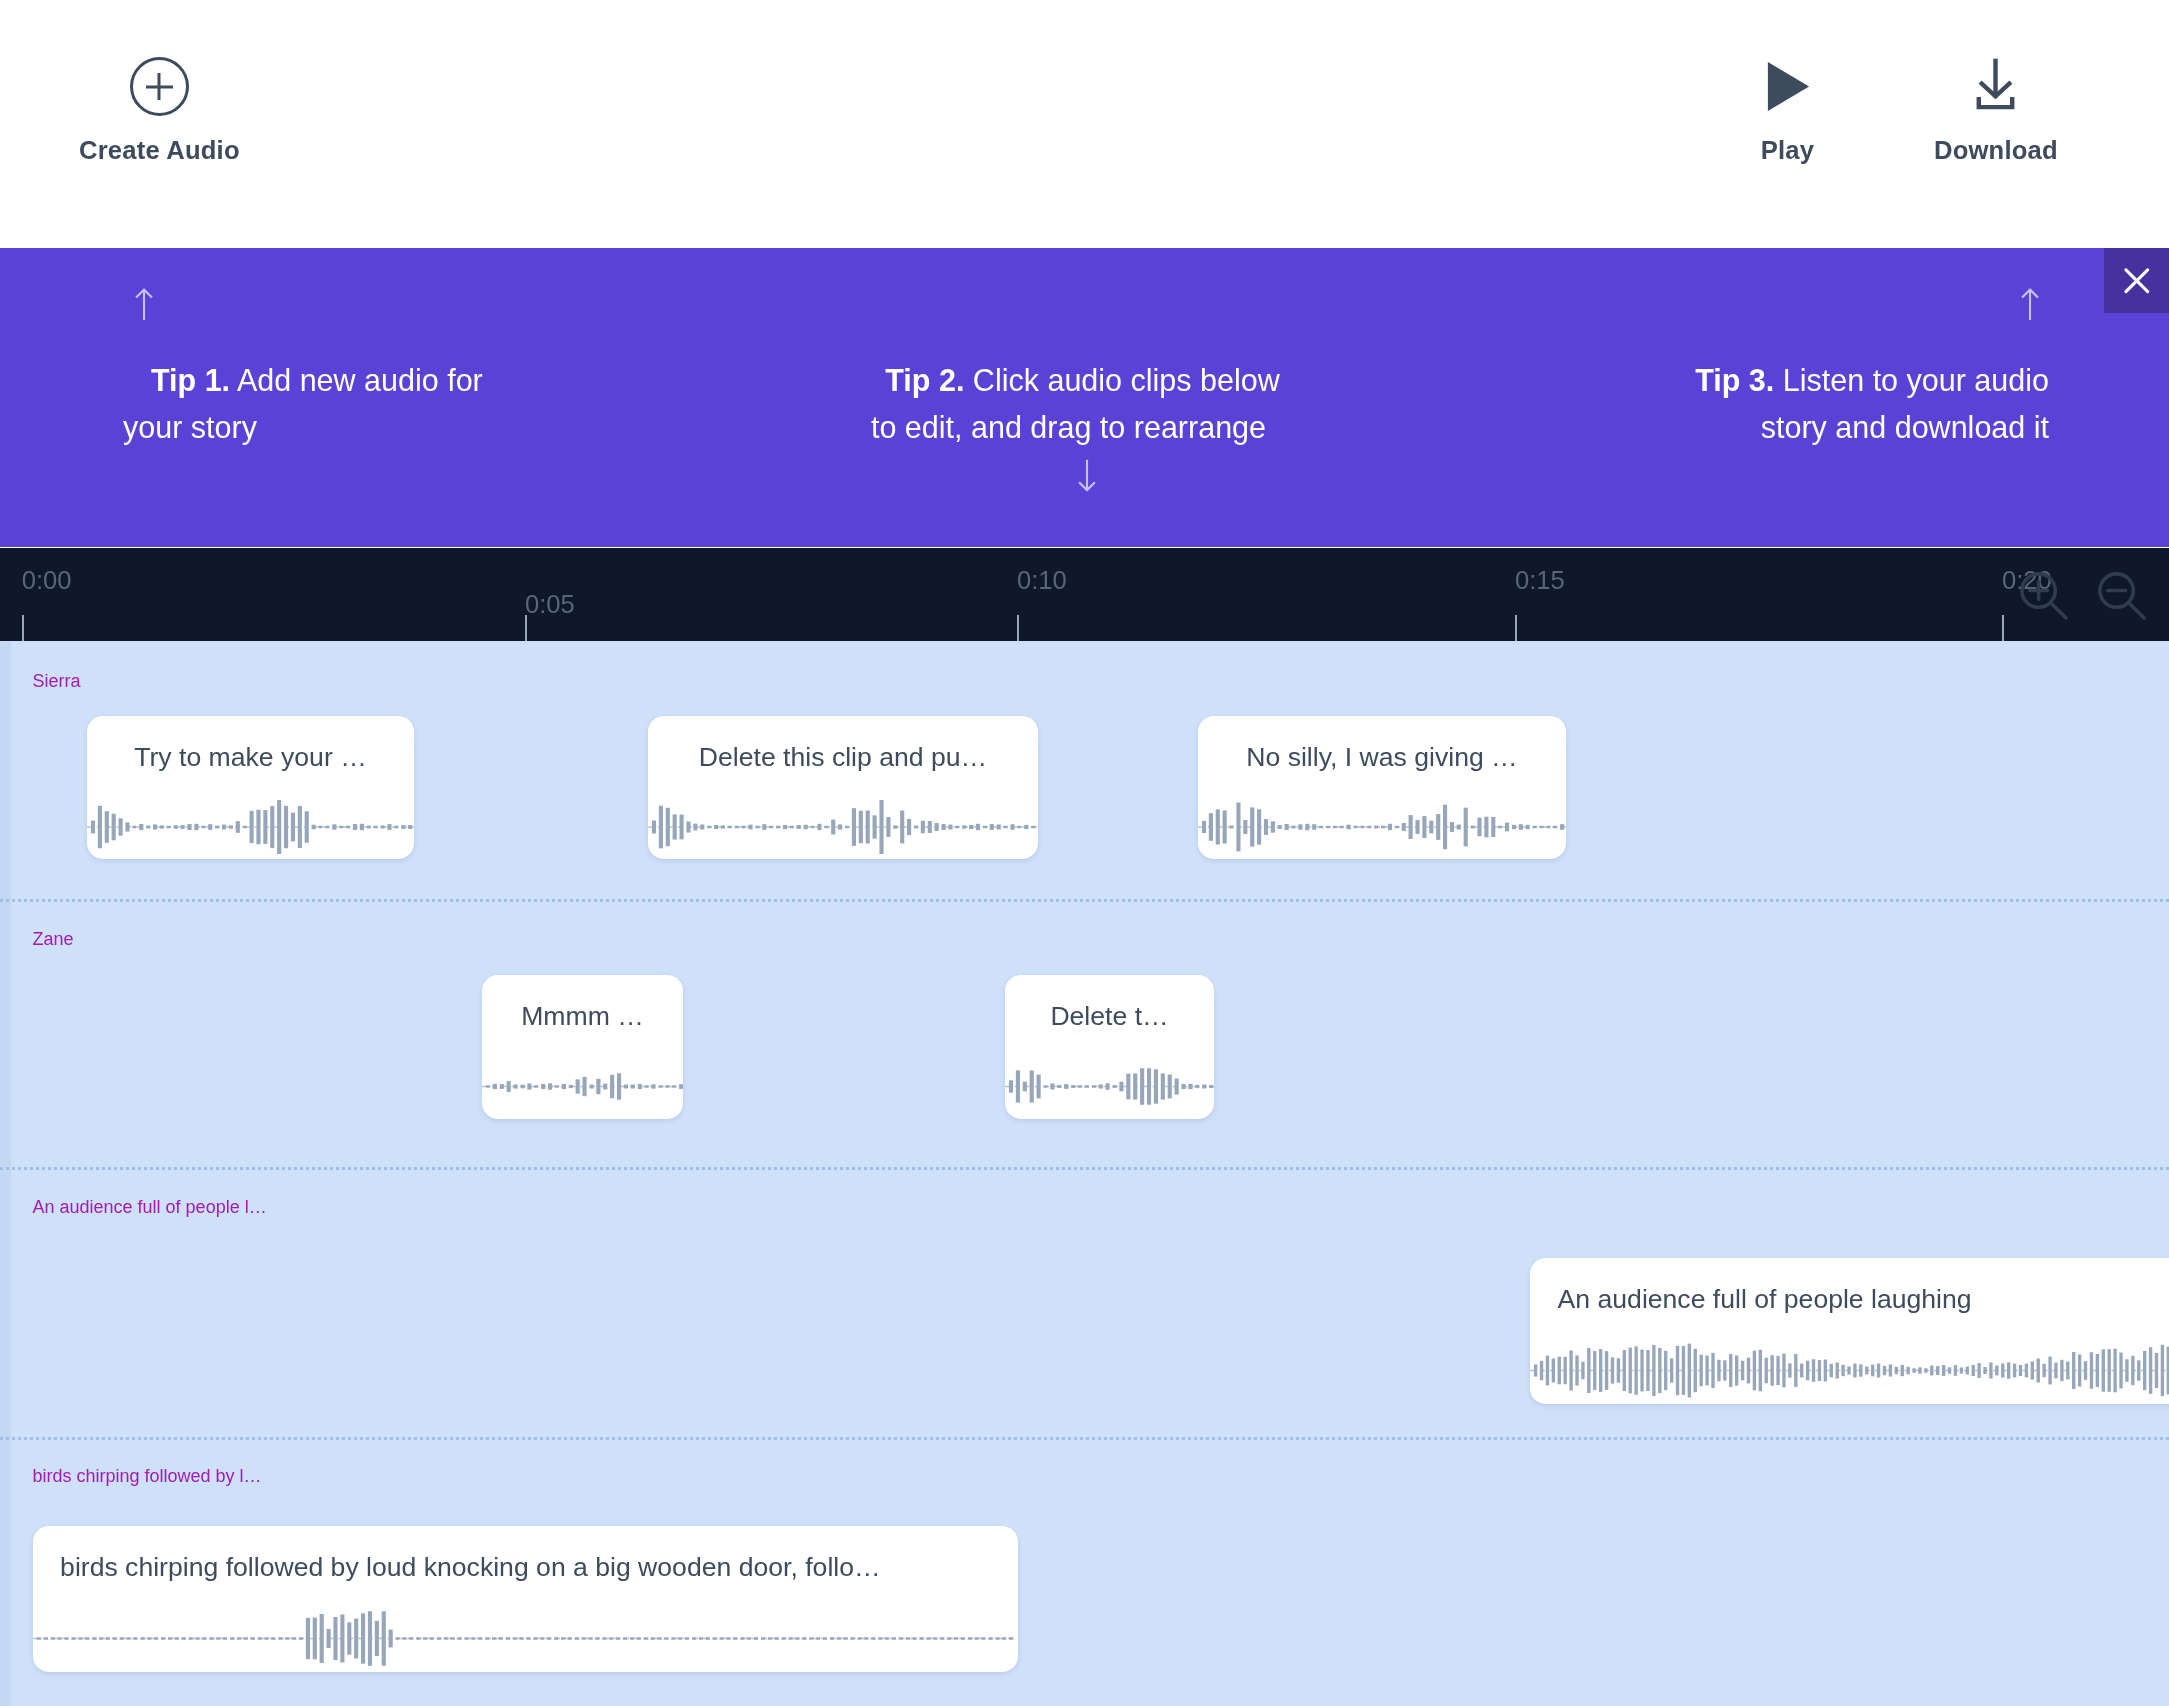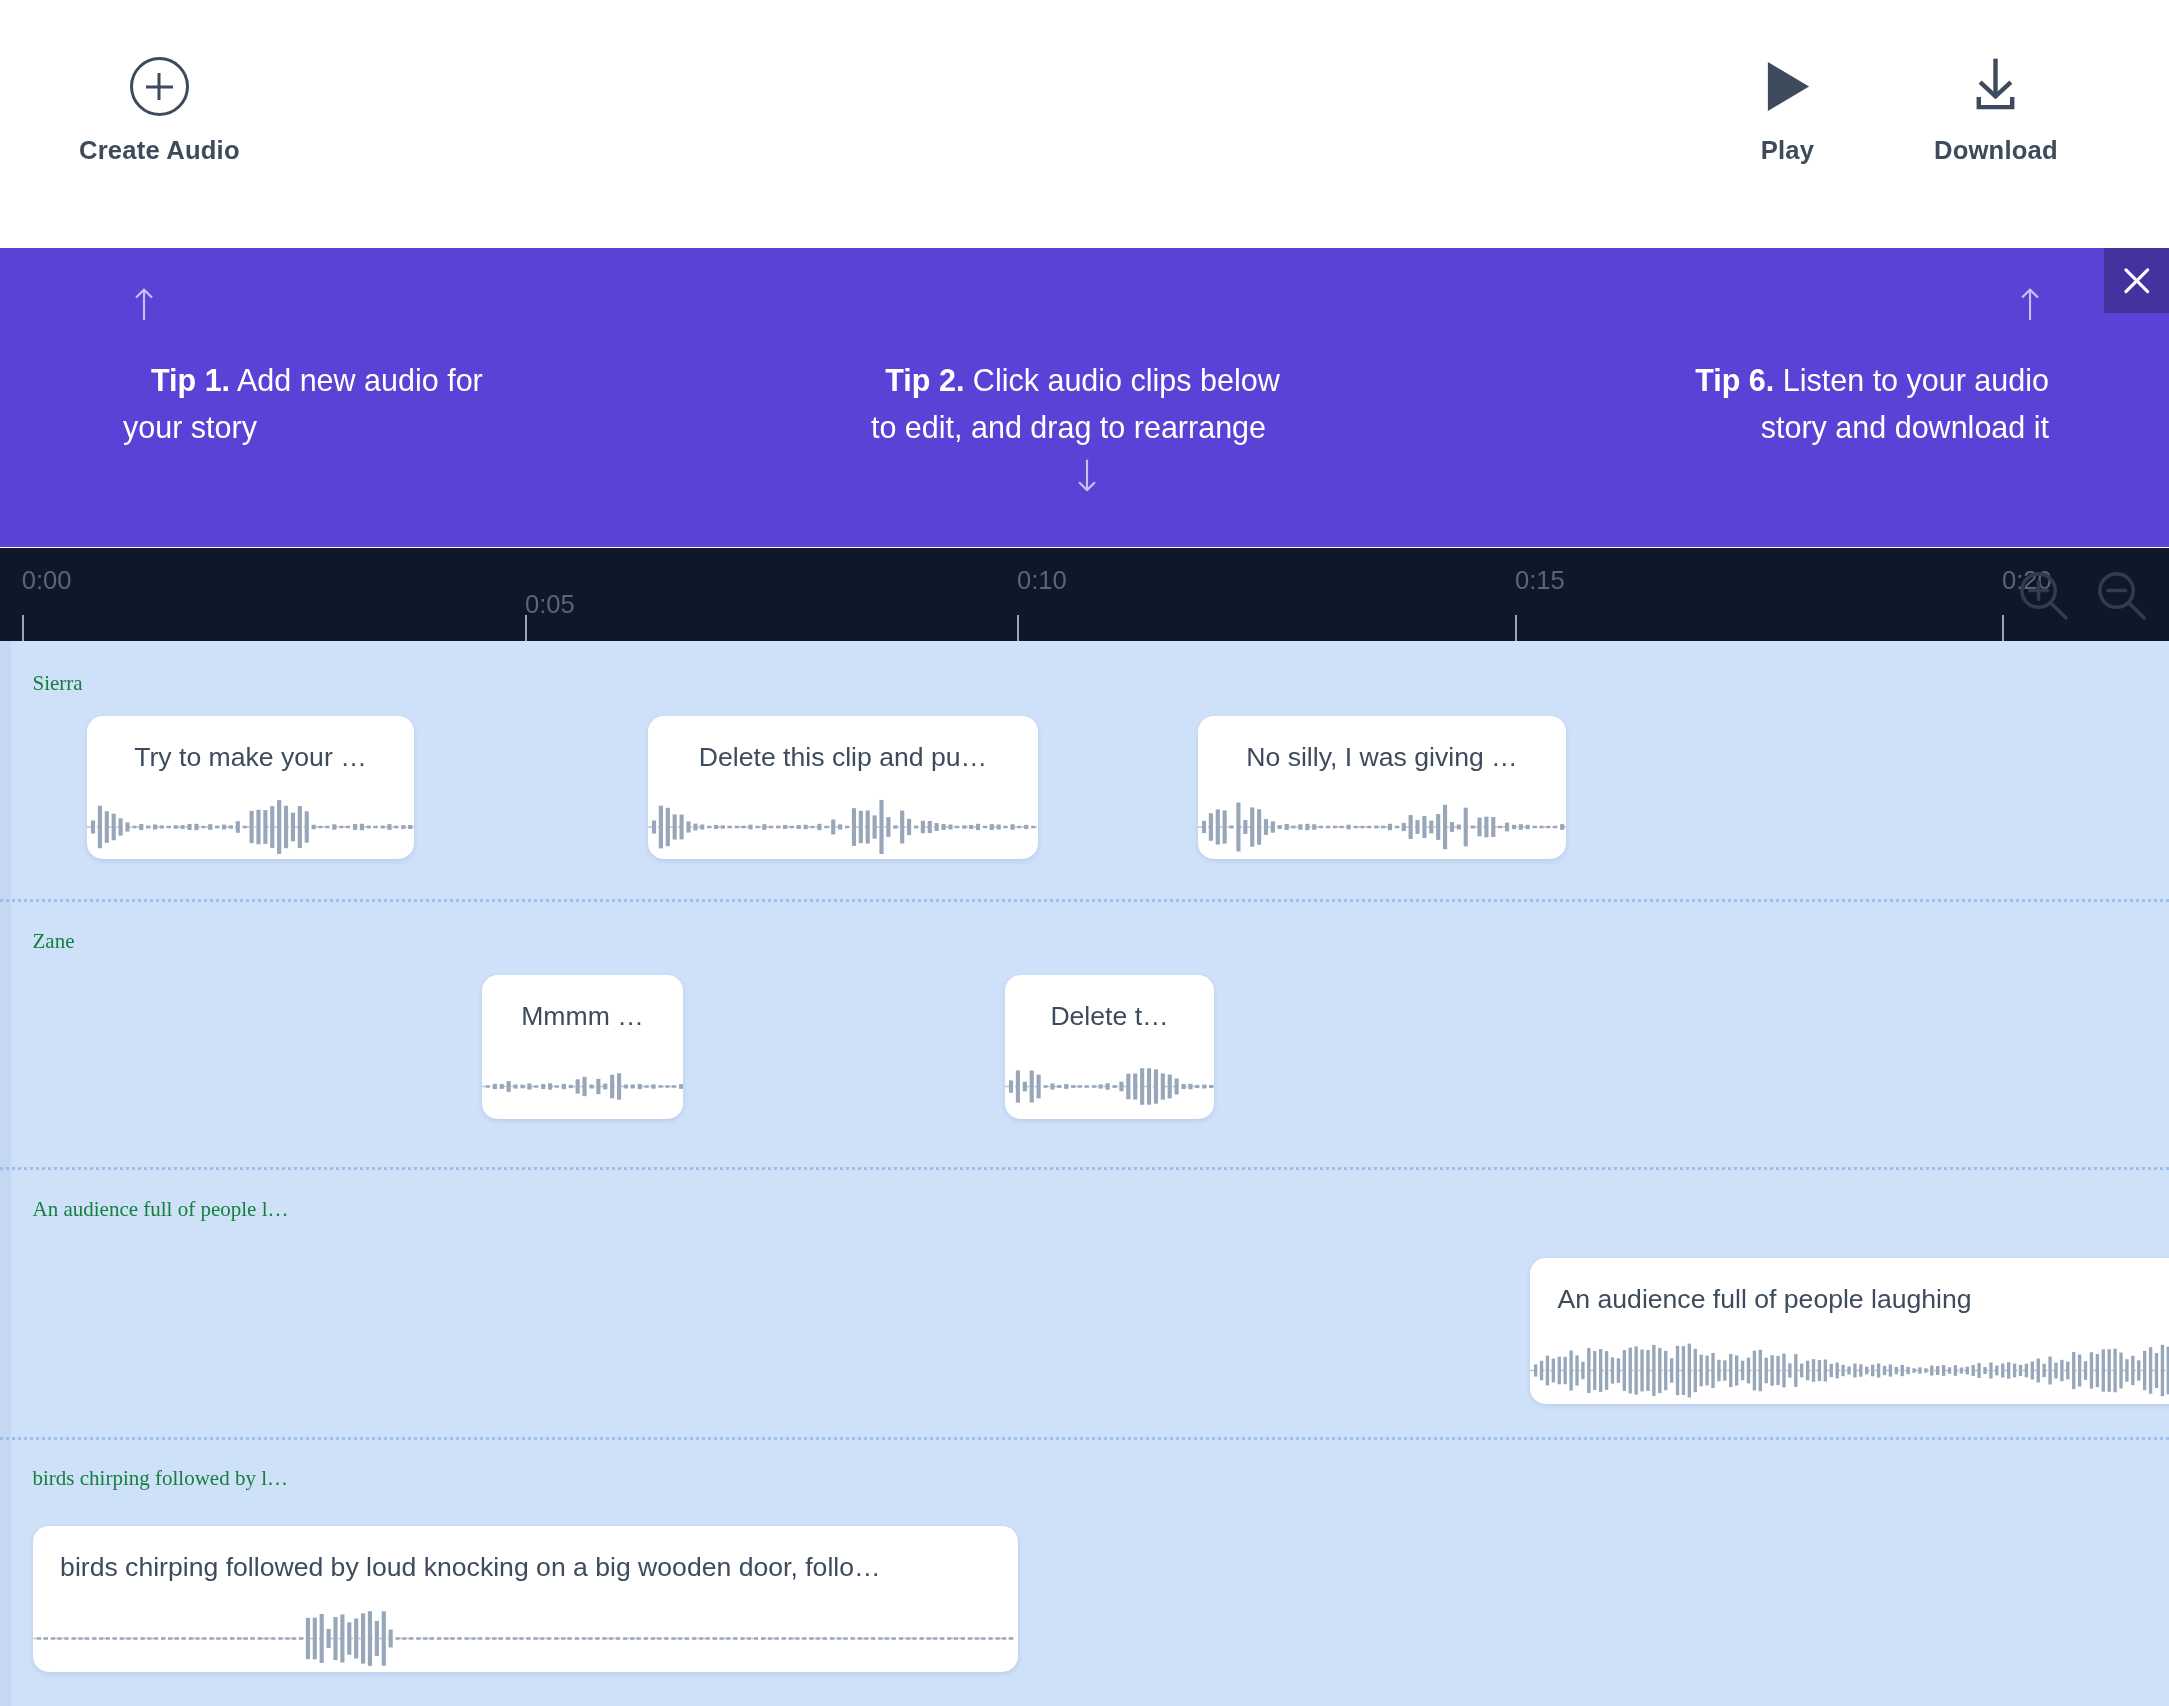--- a/index.html
+++ b/index.html
@@ -97,21 +97,21 @@
   }
   .gutter {
     position: absolute; left: 0; top: 0; width: 10.8px; height: 1065px;
     background: #c5d8f3;
   }
   .track-divider {
     position: absolute; left: 0; width: 2169px; height: 0;
     border-top: 3px dotted #9dbdea;
   }
   .track-label {
-    position: absolute; font-size: 21px; color: #15803d; white-space: nowrap; font-family: Liberation Serif, serif;
+    position: absolute; font-size: 18px; color: #a21caf; white-space: nowrap;
   }
   .clip {
     position: absolute; background: #ffffff; border-radius: 15.8px;
     box-shadow: 0 2px 4.9px rgba(60,80,120,.13);
     overflow: hidden;
   }
   .clip-title {
     position: absolute; left: 0; right: 0; top: 25.6px;
     font-size: 26.6px; color: #3d4b5c; text-align: center;
     white-space: nowrap; overflow: hidden; padding: 0 17.7px;
@@ -154,21 +154,21 @@
   </div>
 
   <div class="tips"></div>
 
   <div class="tip-arrow" id="tip1-arrow">↑</div>
   <div class="tip-arrow" id="tip2-arrow">↓</div>
   <div class="tip-arrow" id="tip3-arrow">↑</div>
 
   <div class="tip" id="tip-1"><b>Tip 1.</b><span> Add new audio for your story</span></div>
   <div class="tip" id="tip-2"><b>Tip 2.</b><span> Click audio clips below to edit, and drag to rearrange</span></div>
-  <div class="tip" id="tip-3"><b>Tip 6.</b><span> Listen to your audio story and download it</span></div>
+  <div class="tip" id="tip-3"><b>Tip 3.</b><span> Listen to your audio story and download it</span></div>
 
   <div class="tips-close">
     <svg width="29.6" height="29.6" viewBox="0 0 30 30" stroke="#ffffff" stroke-width="3.2" stroke-linecap="round">
       <line x1="4" y1="4" x2="26" y2="26"></line>
         <line x1="26" y1="4" x2="4" y2="26"></line>
     </svg>
   </div>
 
   <div class="ruler" id="ruler">
       <div class="tick-label" style="left: 21.7px;">0:00</div>

